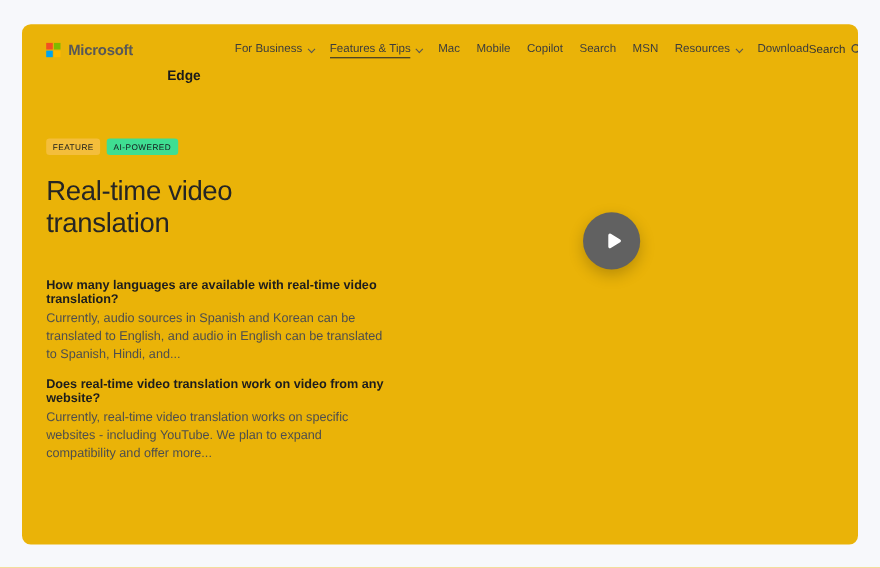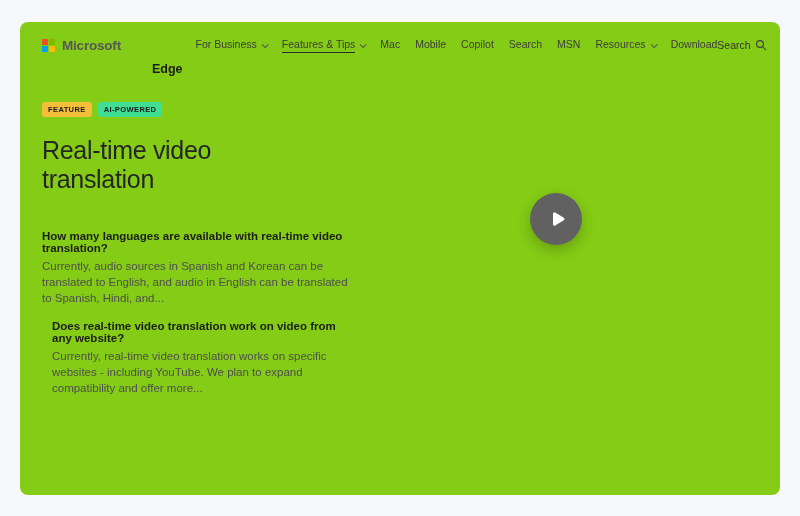--- a/index.html
+++ b/index.html
@@ -7,21 +7,21 @@
   body {
     background: #f7f8fb;
     font-family: "Liberation Sans", sans-serif;
     overflow: hidden;
   }
   .card {
     position: relative;
     width: 760px;
     height: 473px;
     margin: 22px 20px 21px 20px;
-    background: #84cc16;
+    background: #eab308;
     border-radius: 8px;
     overflow: hidden;
   }
 
   
   .header {
     display: flex;
     align-items: center;
     padding: 12px 18px 0 22px;
     height: 34px;
@@ -35,55 +35,55 @@
   .ms-sq-yellow { background: #ffb900; }
   .ms-word { font-size: 13.5px; font-weight: 600; color: #585858; margin-left: 7px; letter-spacing: -0.2px; }
   .hdr-divider { width: 1px; height: 17px; background: #d0d0d0; margin: 0 13px; }
   .edge-logo {
     width: 15px; height: 15px; border-radius: 50%;
     background:
       radial-gradient(circle at 28% 78%, #7df0c8 0%, rgba(125,240,200,0) 45%),
       radial-gradient(circle at 62% 30%, #45d8f3 0%, #1e77d3 58%, #1450b8 100%);
   }
   .edge-word { font-size: 12.5px; font-weight: 700; color: #1b1b1b; margin-left: 5px; margin-top: 47px; }
-  .nav { display: flex; align-items: flex-start; margin-left: 13px; gap: 15px; list-style: none; }
+  .nav { display: flex; align-items: flex-start; margin-left: 31px; gap: 15px; list-style: none; }
   .nav-item { display: flex; align-items: center; gap: 5px; font-size: 10.5px; color: #3d3d3d; cursor: pointer; }
   .nav-item .lbl { padding-bottom: 2px; border-bottom: 1px solid transparent; }
   .nav-item.active .lbl { border-bottom-color: #2b2b2b; }
   .chev {
     width: 5px; height: 5px;
     border-right: 1.2px solid #555; border-bottom: 1.2px solid #555;
     transform: rotate(45deg) translateY(-1px);
     display: inline-block;
   }
   .hdr-right { margin-left: auto; display: flex; align-items: center; }
   .search-link { display: flex; align-items: center; gap: 4px; font-size: 10.5px; color: #333; cursor: pointer; }
 
   
   .content { padding: 46px 0 0 22px; }
   .badges { display: flex; gap: 6px; }
   .badge {
-    font-size: 7.5px; font-weight: 700; letter-spacing: 0.4px;
-    color: #15181c; border-radius: 3px; padding: 3px 6px;
+    font-size: 7.5px; font-weight: 400; letter-spacing: 0.4px;
+    color: #15181c; border-radius: 3px; padding: 3px 6px; margin-top: 24px;
   }
   .badge-feature { background: #f4be3b; }
   .badge-ai { background: #3fde92; }
   .hero-title {
     margin-top: 19px;
     font-size: 25px; font-weight: 400; color: #252525;
     line-height: 1.14; letter-spacing: -0.3px;
     max-width: 235px;
   }
   .hero-desc {
     margin-top: 16px;
     width: 304px;
     font-size: 13px; color: #414141; line-height: 1.47;
   }
   .faq { margin-top: 37px; width: 316px; }
-  .faq-item + .faq-item { margin-top: 14px; margin-left: 10px; }
+  .faq-item + .faq-item { margin-top: 14px; }
   .faq-q { font-size: 11.5px; font-weight: 700; color: #1d1d1d; margin-bottom: 4px; }
   .faq-a { font-size: 11.5px; color: #4e4e4e; line-height: 1.4; }
 
   
   .play-btn {
     position: absolute;
     left: 510px; top: 171px;
     width: 52px; height: 52px;
     border-radius: 50%;
     background: #616161;

